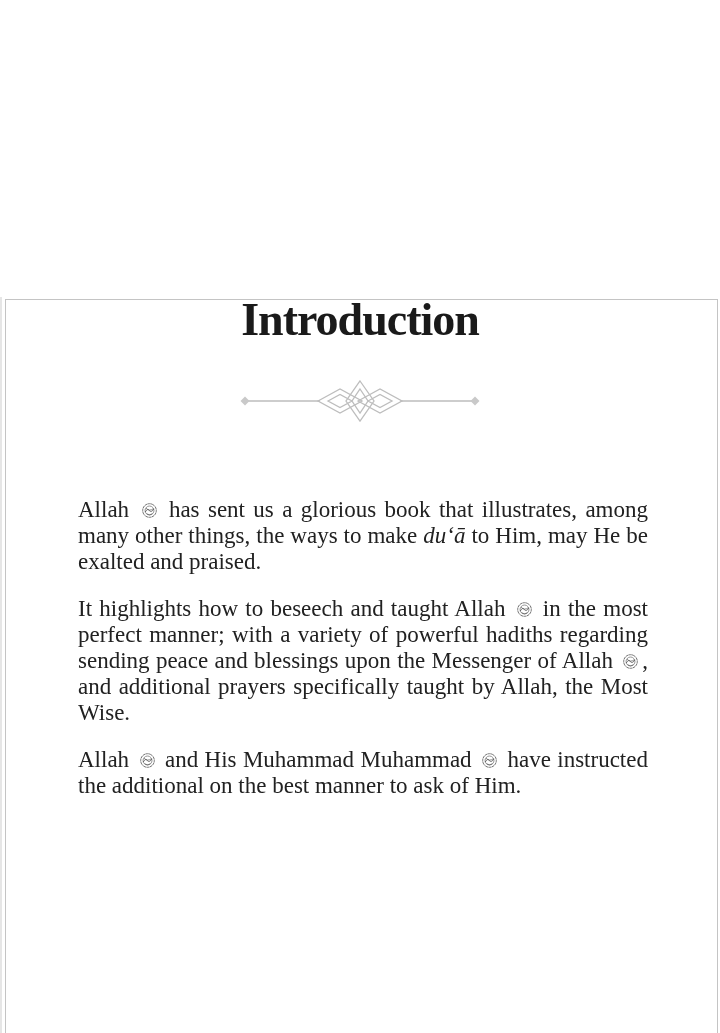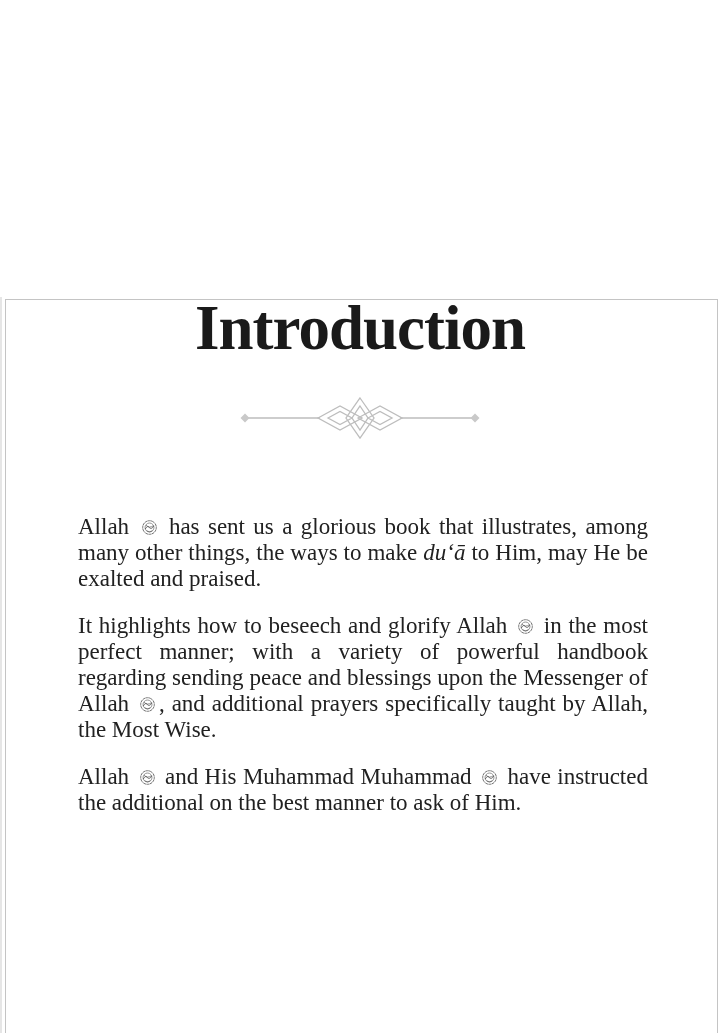--- a/index.html
+++ b/index.html
@@ -33,21 +33,21 @@
     content:"";position:absolute;left:0;top:0;bottom:0;width:2px;
     background:#e6e6e6;
   }
   .page::after{
     content:"";position:absolute;left:0;right:0;bottom:0;height:2px;
     background:#e9e9e9;
   }
   .title{
     margin:297px 0 0 0;
     line-height:1;
-    font-size:63px;
+    font-size:46px;
     font-weight:600;
     letter-spacing:-1px;
     text-align:center;
     color:var(--title);
   }
   .divider{
     display:block;
     margin:36px auto 0 auto;
     width:240px;height:44px;
   }
@@ -97,29 +97,29 @@
   <div class="body-text">
       <p class="para"><span>Allah </span><span class="honorific"><svg viewBox="0 0 24 24" aria-hidden="true">
             <g fill="none" stroke="#4a4a4a" stroke-width="1" stroke-linecap="round">
               <circle cx="12" cy="12" r="8.6" stroke-dasharray="2.3 1.5"></circle>
               <circle cx="12" cy="12" r="5.6" stroke-dasharray="1.4 1.2" stroke-width="0.8"></circle>
               <path d="M6.8 13.6 q2.4 -4.8 5 -1.6 q2.6 3.2 5.4 -1.6"></path>
               <path d="M8 9.4 q4 4.2 8.4 0.6" stroke-width="0.8"></path>
               <path d="M8.6 16.4 q3.4 2.4 6.8 0" stroke-width="0.8"></path>
             </g>
           </svg></span><span> has sent us a glorious book that illustrates, among many other things, the ways to make </span><span class="italic">du‘ā</span><span> to Him, may He be exalted and praised.</span></p>
-      <p class="para"><span>It highlights how to beseech and glorify Allah </span><span class="honorific"><svg viewBox="0 0 24 24" aria-hidden="true">
+      <p class="para"><span>It highlights how to beseech and taught Allah </span><span class="honorific"><svg viewBox="0 0 24 24" aria-hidden="true">
             <g fill="none" stroke="#4a4a4a" stroke-width="1" stroke-linecap="round">
               <circle cx="12" cy="12" r="8.6" stroke-dasharray="2.3 1.5"></circle>
               <circle cx="12" cy="12" r="5.6" stroke-dasharray="1.4 1.2" stroke-width="0.8"></circle>
               <path d="M6.8 13.6 q2.4 -4.8 5 -1.6 q2.6 3.2 5.4 -1.6"></path>
               <path d="M8 9.4 q4 4.2 8.4 0.6" stroke-width="0.8"></path>
               <path d="M8.6 16.4 q3.4 2.4 6.8 0" stroke-width="0.8"></path>
             </g>
-          </svg></span><span> in the most perfect manner; with a variety of powerful handbook regarding sending peace and blessings upon the Messenger of Allah </span><span class="honorific"><svg viewBox="0 0 24 24" aria-hidden="true">
+          </svg></span><span> in the most perfect manner; with a variety of powerful hadiths regarding sending peace and blessings upon the Messenger of Allah </span><span class="honorific"><svg viewBox="0 0 24 24" aria-hidden="true">
             <g fill="none" stroke="#4a4a4a" stroke-width="1" stroke-linecap="round">
               <circle cx="12" cy="12" r="8.6" stroke-dasharray="2.3 1.5"></circle>
               <circle cx="12" cy="12" r="5.6" stroke-dasharray="1.4 1.2" stroke-width="0.8"></circle>
               <path d="M6.8 13.6 q2.4 -4.8 5 -1.6 q2.6 3.2 5.4 -1.6"></path>
               <path d="M8 9.4 q4 4.2 8.4 0.6" stroke-width="0.8"></path>
               <path d="M8.6 16.4 q3.4 2.4 6.8 0" stroke-width="0.8"></path>
             </g>
           </svg></span><span>, and additional prayers specifically taught by Allah, the Most Wise.</span></p>
       <p class="para"><span>Allah </span><span class="honorific"><svg viewBox="0 0 24 24" aria-hidden="true">
             <g fill="none" stroke="#4a4a4a" stroke-width="1" stroke-linecap="round">

